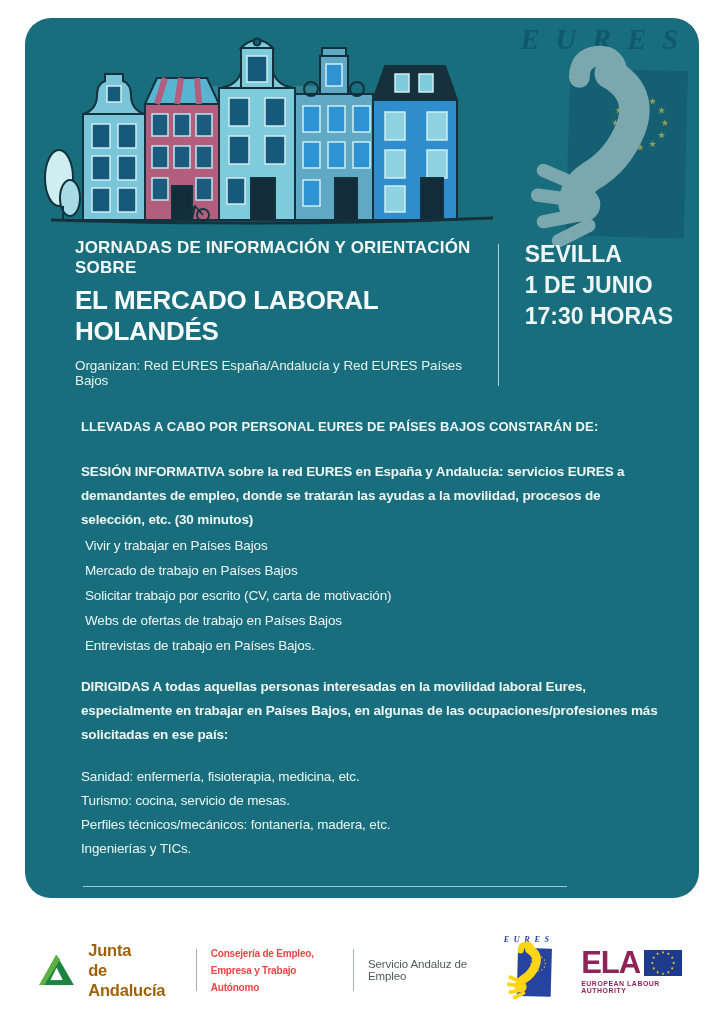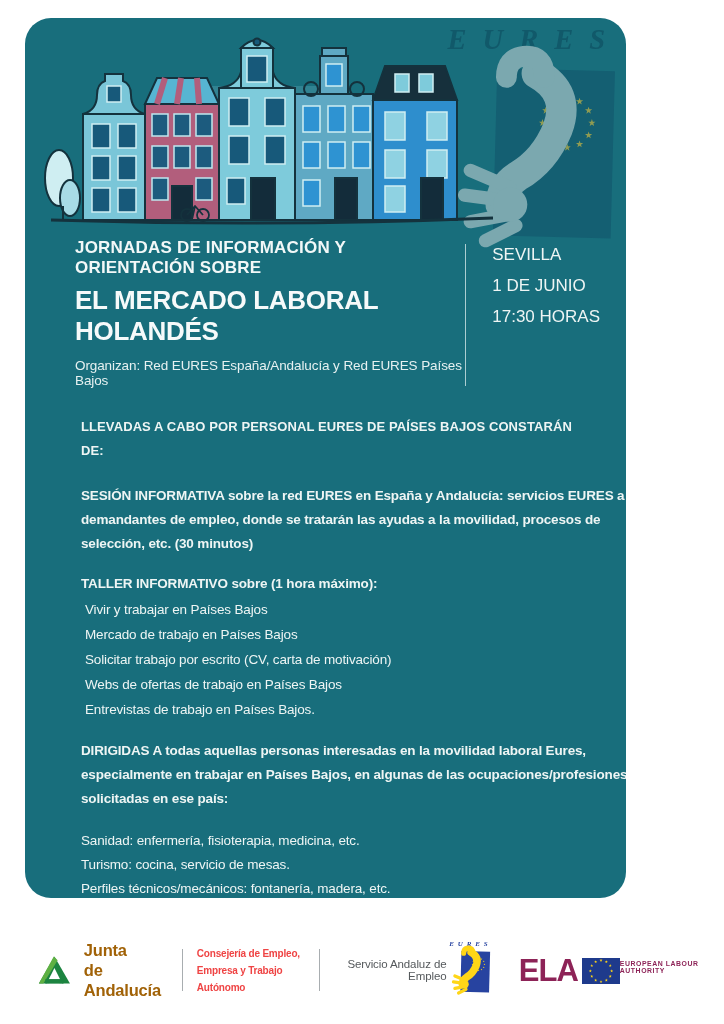--- a/index.html
+++ b/index.html
@@ -1,54 +1,54 @@
 <!DOCTYPE html>
 <html><head>
 <meta charset="utf-8">
 <style>
   html,body{margin:0;padding:0;}
   body{
     width:724px;height:1024px;background:#ffffff;position:relative;
     font-family:"Liberation Sans",sans-serif;overflow:hidden;
   }
   .card{
-    position:absolute;left:25px;top:18px;width:601px;height:880px;
+    position:absolute;left:25px;top:18px;width:674px;height:880px;
     background:#186e7c;border-radius:26px;color:#eef5f4;overflow:hidden;
   }
   .top-art{position:relative;height:210px;}
   .houses-svg{position:absolute;left:12px;top:10px;}
   .watermark-svg{position:absolute;right:-2px;top:6px;}
   .header-row{display:flex;align-items:stretch;padding:10px 26px 0 50px;position:relative;z-index:2;}
   .titles{width:462px;}
   .title-line1{font-size:17px;font-weight:bold;letter-spacing:.2px;color:#f2f8f8;}
   .title-line2{font-size:26px;font-weight:bold;letter-spacing:-.3px;margin-top:7px;color:#f6fafa;}
   .organizers{font-size:13.5px;margin-top:11px;color:#e6f1f1;letter-spacing:-.1px;}
   .vdivider{border-left:1px solid rgba(222,238,238,.75);margin:6px 0 2px 0;}
-  .datetime{padding-left:26px;padding-top:1px;font-size:17px;font-weight:normal;line-height:31px;white-space:nowrap;}
+  .datetime{padding-left:26px;padding-top:1px;font-size:23px;font-weight:bold;line-height:31px;white-space:nowrap;}
   .content{padding:0 48px 0 56px;font-size:13.5px;line-height:24px;letter-spacing:-.15px;color:#eef5f4;}
   .intro{margin-top:27px;font-weight:bold;font-size:13px;letter-spacing:.1px;}
   .para-strong{margin-top:21px;font-weight:bold;width:578px;}
   .workshop-title{margin-top:16px;font-weight:bold;}
   ul.plain{list-style:none;margin:1px 0 0 0;padding:0 0 0 4px;line-height:25px;}
   .occupations{margin-top:18px;}
   ul.occ{list-style:none;margin:0;padding:0;line-height:24px;}
   hr.sep{border:none;border-top:1px solid rgba(222,238,238,.7);width:484px;margin:25px 0 0 2px;}
   .attendance{margin-top:12px;font-weight:bold;width:585px;}
   
   .footer{
     position:absolute;left:35px;top:936px;width:665px;height:68px;
     display:flex;align-items:center;
   }
   .junta{display:flex;align-items:center;gap:10px;}
   .junta-text{font-size:16.5px;font-weight:bold;color:#a16207;line-height:20px;letter-spacing:-.2px;}
   .fdiv{width:1px;height:42px;background:#a8adb0;margin:0 14px;}
   .consejeria{font-size:10px;font-weight:bold;color:#ef4444;line-height:17px;letter-spacing:-.2px;}
-  .sae{font-size:11.5px;color:#55595c;margin-right:auto;letter-spacing:-.1px;text-align:right;}
+  .sae{font-size:11.5px;color:#55595c;margin-right:auto;letter-spacing:-.1px;}
   .eures-footer{margin-right:26px;margin-top:-4px;}
-  .ela{display:flex;flex-direction:row;margin-top:2px;}
+  .ela{display:flex;flex-direction:column;margin-top:2px;}
   .ela-row{display:flex;align-items:center;gap:4px;}
   .ela-name{font-size:31px;font-weight:bold;color:#8d2357;letter-spacing:-1px;line-height:28px;}
   .ela-sub{font-size:6.9px;font-weight:bold;color:#8d2357;letter-spacing:.55px;margin-top:3px;}
 </style>
 </head>
 <body>
 
 <svg width="0" height="0" style="position:absolute" aria-hidden="true">
   <defs>
     <polygon id="star" points="0,-4 0.94,-1.29 3.8,-1.24 1.52,0.49 2.35,3.24 0,1.6 -2.35,3.24 -1.52,0.49 -3.8,-1.24 -0.94,-1.29"></polygon>
@@ -202,21 +202,20 @@
     <div class="datetime">
       <div>SEVILLA</div>
       <div>1 DE JUNIO</div>
       <div>17:30 HORAS</div>
     </div>
   </div>
 
   <div class="content">
     <div class="intro">LLEVADAS A CABO POR PERSONAL EURES DE PAÍSES BAJOS CONSTARÁN DE:</div>
     <div class="para-strong">SESIÓN INFORMATIVA sobre la red EURES en España y Andalucía: servicios EURES a demandantes de empleo, donde se tratarán las ayudas a la movilidad, procesos de selección, etc. (30 minutos)</div>
-    <div class="workshop-title">TALLER INFORMATIVO sobre (1 hora máximo):</div>
     <ul class="plain">
       <li>Vivir y trabajar en Países Bajos</li>
       <li>Mercado de trabajo en Países Bajos</li>
       <li>Solicitar trabajo por escrito (CV, carta de motivación)</li>
       <li>Webs de ofertas de trabajo en Países Bajos</li>
       <li>Entrevistas de trabajo en Países Bajos.</li>
     </ul>
     <div class="para-strong" style="margin-top:17px">DIRIGIDAS A todas aquellas personas interesadas en la movilidad laboral Eures, especialmente en trabajar en Países Bajos, en algunas de las ocupaciones/profesiones más solicitadas en ese país:</div>
     <div class="occupations">
       <ul class="occ">

